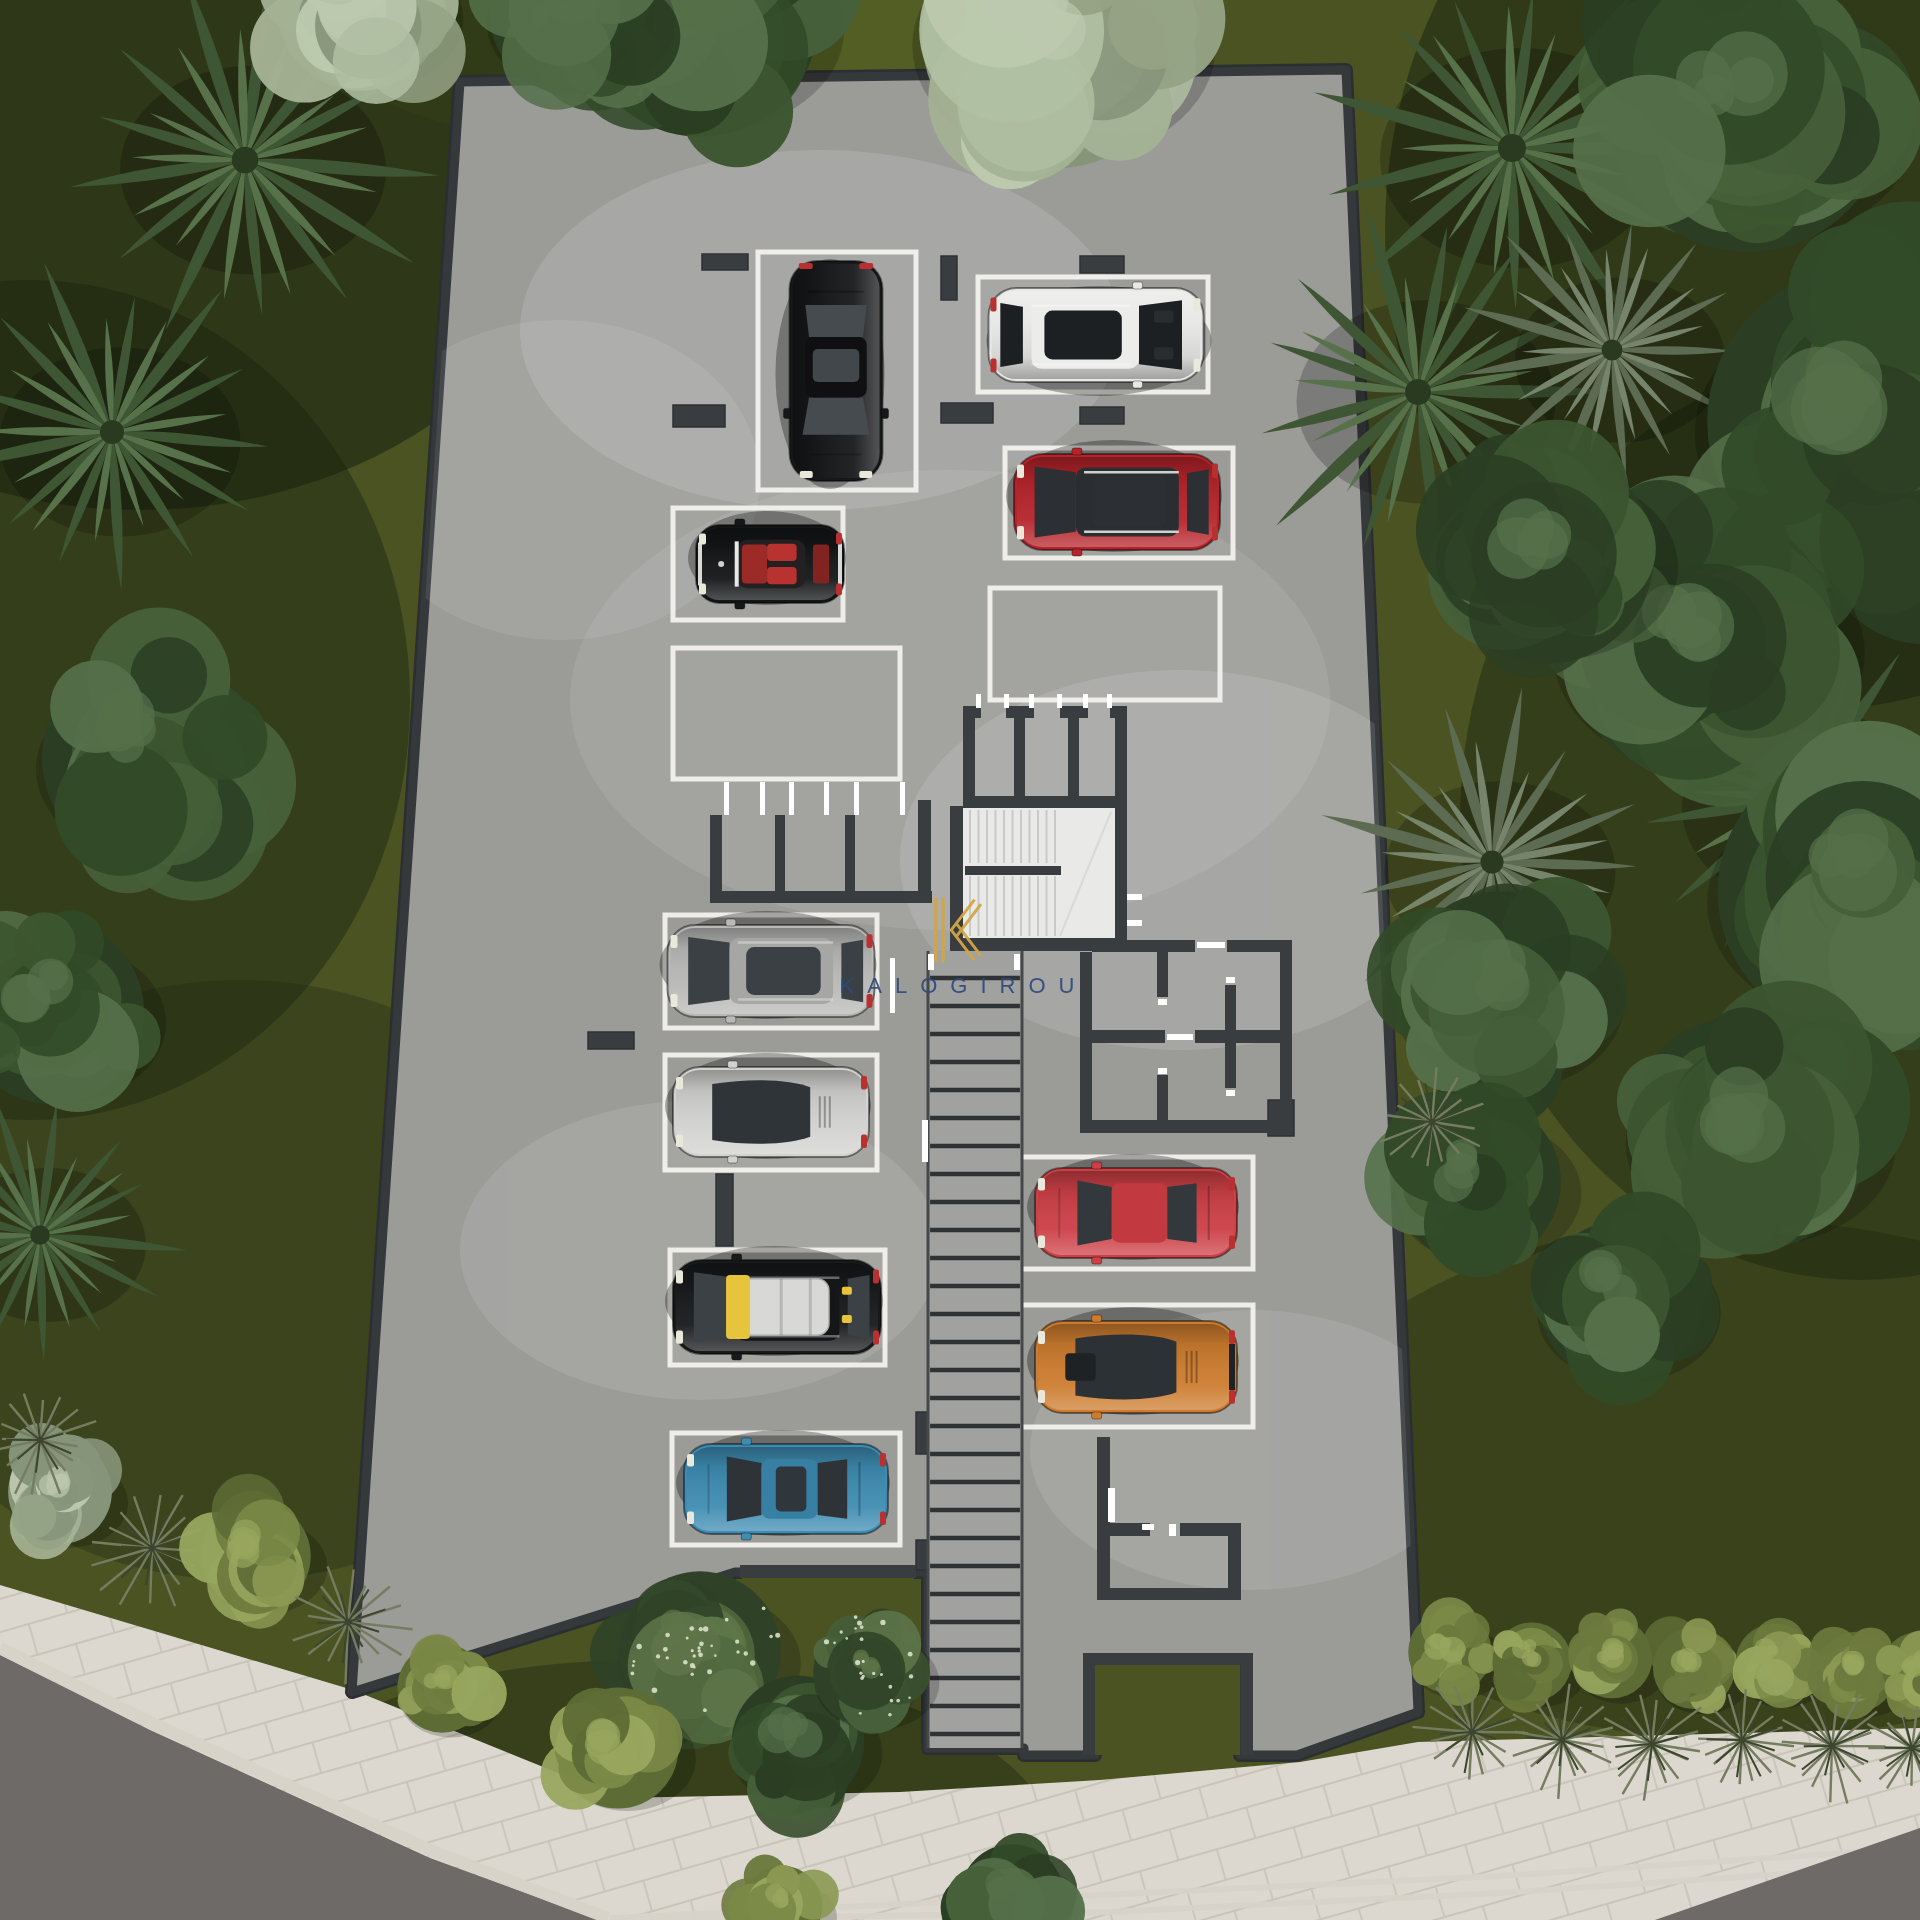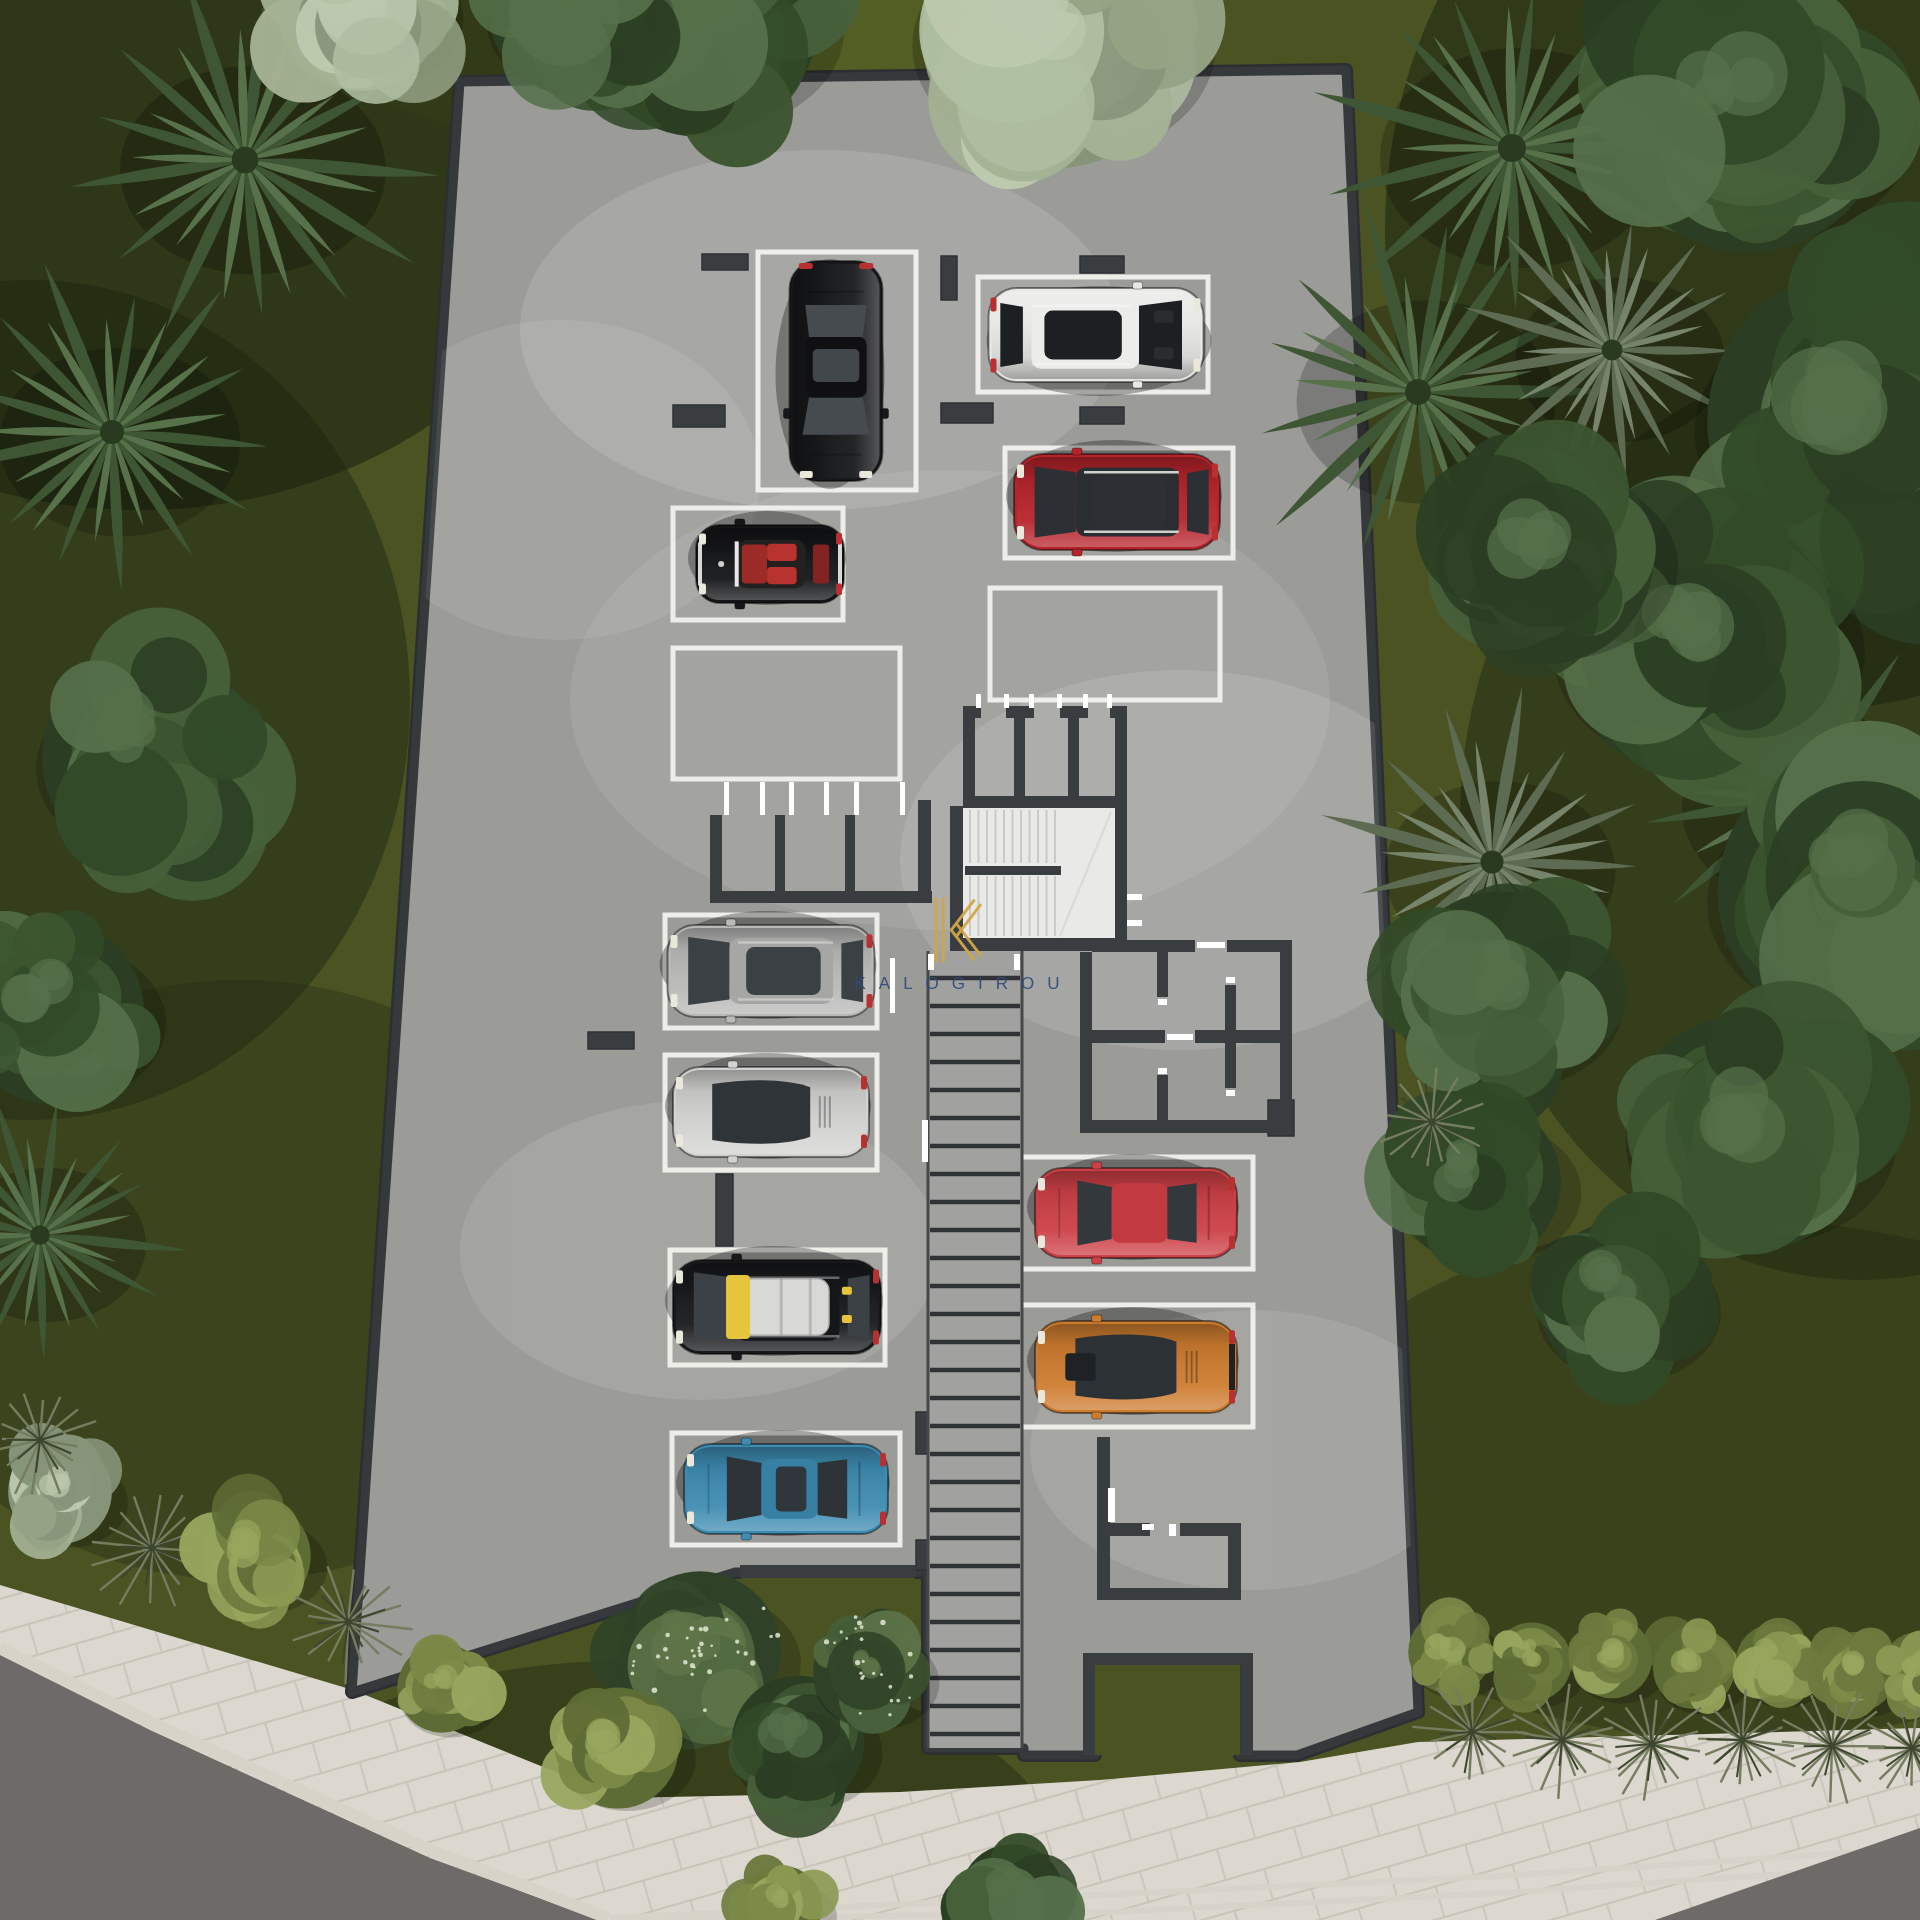--- a/index.html
+++ b/index.html
@@ -3,21 +3,21 @@
 <meta charset="utf-8">
 <style>
   html,body{margin:0;padding:0;background:#1c2110;}
   .stage{position:relative;width:1920px;height:1920px;overflow:hidden;background:#4b5323;
          font-family:"Liberation Sans",sans-serif;}
   .stage svg.scene{position:absolute;left:0;top:0;width:1920px;height:1920px;display:block;}
   .watermark{position:absolute;left:792px;top:894px;width:330px;display:flex;flex-direction:column;
              align-items:center;gap:9px;pointer-events:none;}
   .klogo{width:52px;height:72px;opacity:.95;}
   .klogo path{stroke:var(--gold,#d3a545);stroke-width:3.2;fill:none;stroke-linecap:butt;}
-  .brand{font-family:"Liberation Sans",sans-serif;font-weight:500;font-size:17px;line-height:1;
+  .brand{font-family:"Liberation Sans",sans-serif;font-weight:500;font-size:22px;line-height:1;
          letter-spacing:13px;text-indent:13px;color:var(--brandblue,#2f4a7c);opacity:.92;white-space:nowrap;}
 </style>
 </head>
 <body>
 
 <div class="stage">
   <svg class="scene" id="scene" viewBox="0 0 1920 1920">
       <defs>
         <filter id="fsoft" x="-60%" y="-60%" width="220%" height="220%">
           <feGaussianBlur stdDev="28"></feGaussianBlur>

